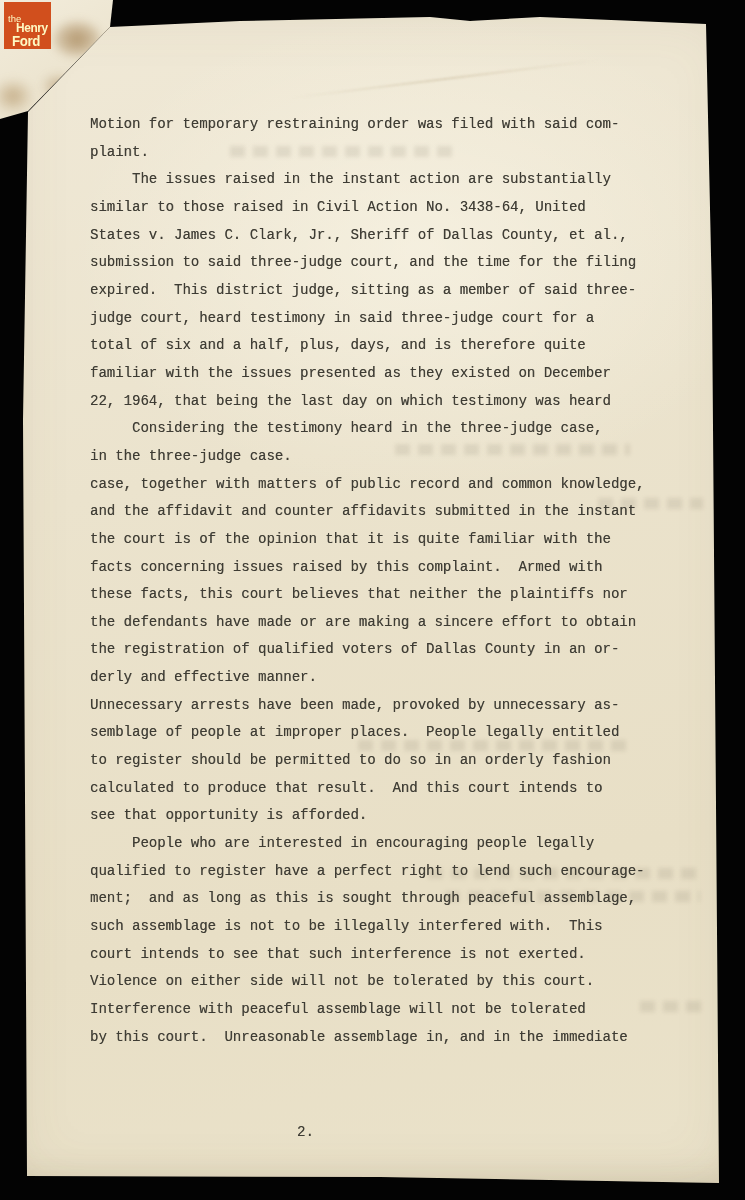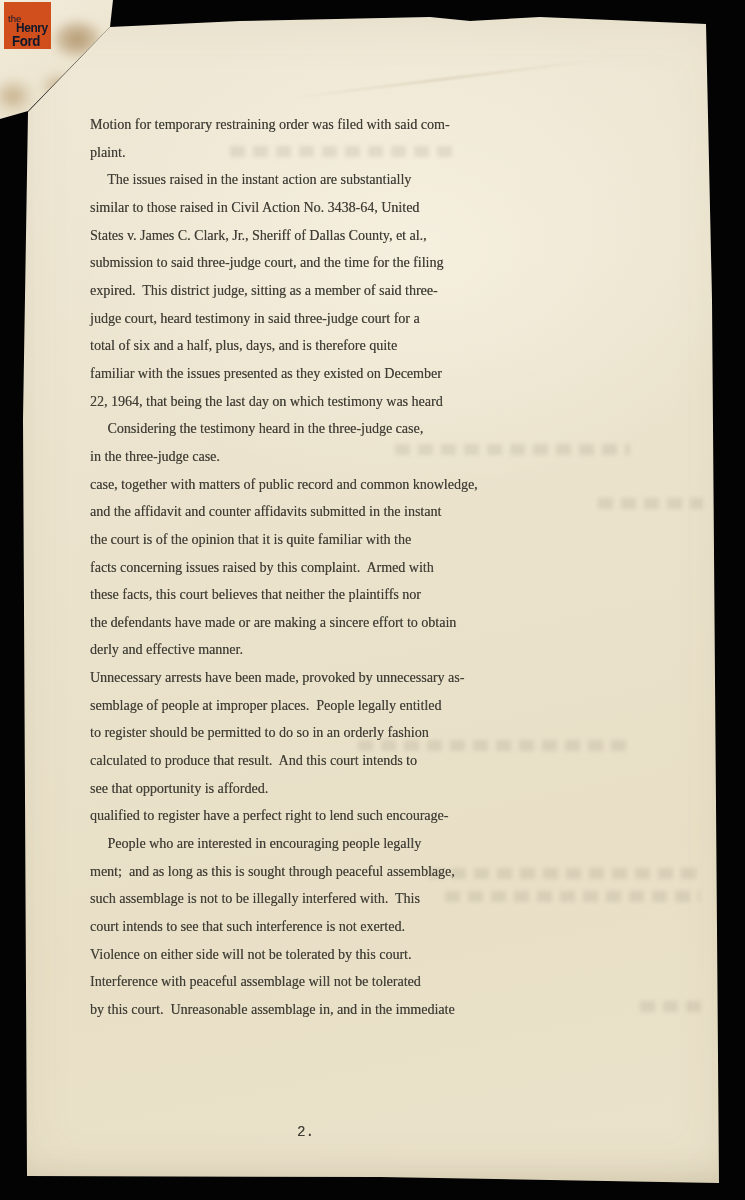--- a/index.html
+++ b/index.html
@@ -61,38 +61,38 @@
   
   .ghost {
     position: absolute; height: 11px;
     background: repeating-linear-gradient(90deg, rgba(118,110,90,.26) 0 15px, rgba(118,110,90,0) 15px 23px);
     filter: blur(2px); opacity: .55;
   }
 
   
   .textblock {
     position: absolute; left: 90px; top: 111px; width: 580px;
-    font-family: Liberation Serif, serif;
+    font-family: Liberation Mono, monospace;
     font-size: 14px; line-height: 27.66px;
     letter-spacing: 0;
     text-shadow: 0.3px 0.3px 0.5px rgba(58,56,48,.55);
   }
   .doc-line { white-space: pre; }
   .page-number {
     position: absolute; left: 297px; top: 1124px;
     font-family: "Liberation Mono", "DejaVu Sans Mono", monospace;
     font-size: 14px;
     text-shadow: 0.3px 0.3px 0.5px rgba(58,56,48,.55);
   }
 
   
   .logo {
     position: absolute; left: 4px; top: 2px;
     width: 47px; height: 47px;
-    color: #0f172a;
+    color: #fef9c3;
   }
   .logo .the   { position: absolute; left: 4px;  top: 11px; font-size: 9.5px;  font-weight: 400; letter-spacing: 0; }
   .logo .henry { position: absolute; left: 12px; top: 19px; font-size: 12.5px; font-weight: 700; letter-spacing: -0.4px; transform: scaleX(.95); transform-origin: left; }
   .logo .ford  { position: absolute; left: 8px;  top: 31px; font-size: 14px;   font-weight: 700; letter-spacing: -0.4px; transform: scaleX(.95); transform-origin: left; }
 </style>
 </head>
 <body>
 
 <div id="stage" style="background-color: rgb(3, 3, 3);">
 
@@ -126,28 +126,29 @@
         <div class="doc-line">familiar with the issues presented as they existed on December</div>
         <div class="doc-line">22, 1964, that being the last day on which testimony was heard</div>
         <div class="doc-line">     Considering the testimony heard in the three-judge case,</div>
         <div class="doc-line">in the three-judge case.</div>
         <div class="doc-line">case, together with matters of public record and common knowledge,</div>
         <div class="doc-line">and the affidavit and counter affidavits submitted in the instant</div>
         <div class="doc-line">the court is of the opinion that it is quite familiar with the</div>
         <div class="doc-line">facts concerning issues raised by this complaint.  Armed with</div>
         <div class="doc-line">these facts, this court believes that neither the plaintiffs nor</div>
         <div class="doc-line">the defendants have made or are making a sincere effort to obtain</div>
+        <div class="doc-line">the registration of qualified voters of Dallas County in an or-</div>
         <div class="doc-line">derly and effective manner.</div>
         <div class="doc-line">Unnecessary arrests have been made, provoked by unnecessary as-</div>
         <div class="doc-line">semblage of people at improper places.  People legally entitled</div>
         <div class="doc-line">to register should be permitted to do so in an orderly fashion</div>
         <div class="doc-line">calculated to produce that result.  And this court intends to</div>
         <div class="doc-line">see that opportunity is afforded.</div>
+        <div class="doc-line">     People who are interested in encouraging people legally</div>
         <div class="doc-line">qualified to register have a perfect right to lend such encourage-</div>
-        <div class="doc-line">     People who are interested in encouraging people legally</div>
         <div class="doc-line">ment;  and as long as this is sought through peaceful assemblage,</div>
         <div class="doc-line">such assemblage is not to be illegally interfered with.  This</div>
         <div class="doc-line">court intends to see that such interference is not exerted.</div>
         <div class="doc-line">Violence on either side will not be tolerated by this court.</div>
         <div class="doc-line">Interference with peaceful assemblage will not be tolerated</div>
         <div class="doc-line">by this court.  Unreasonable assemblage in, and in the immediate</div>
       </div>
 
     <div class="page-number" style="color: rgb(62, 60, 52);">2.</div>
 

